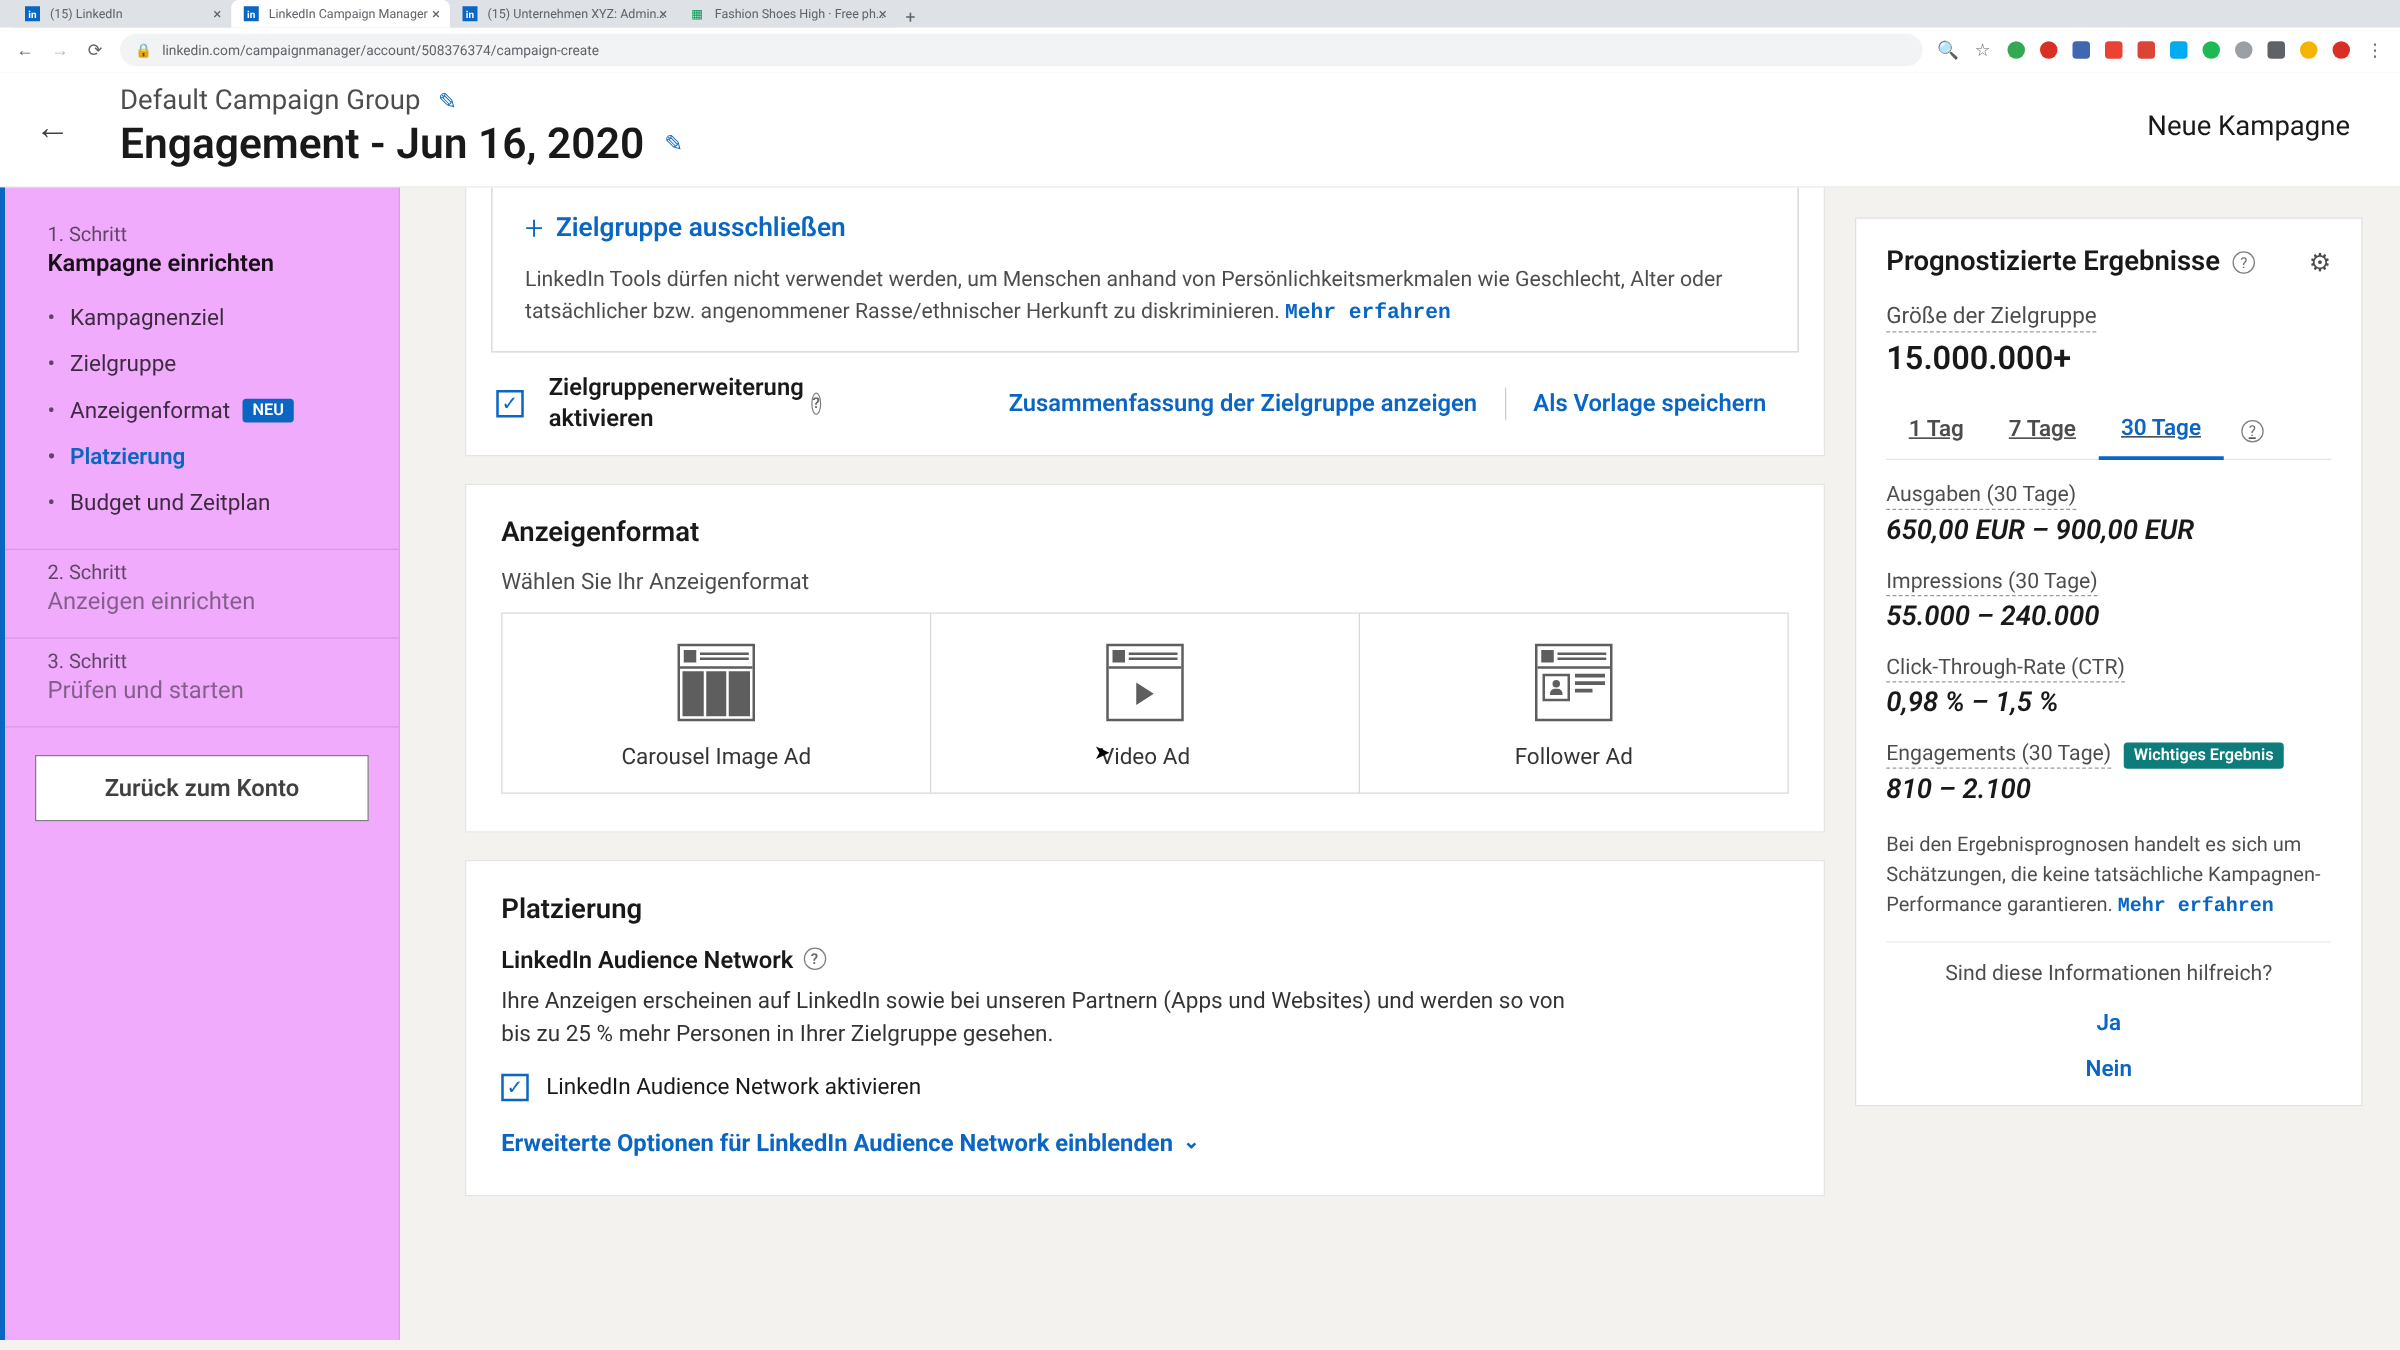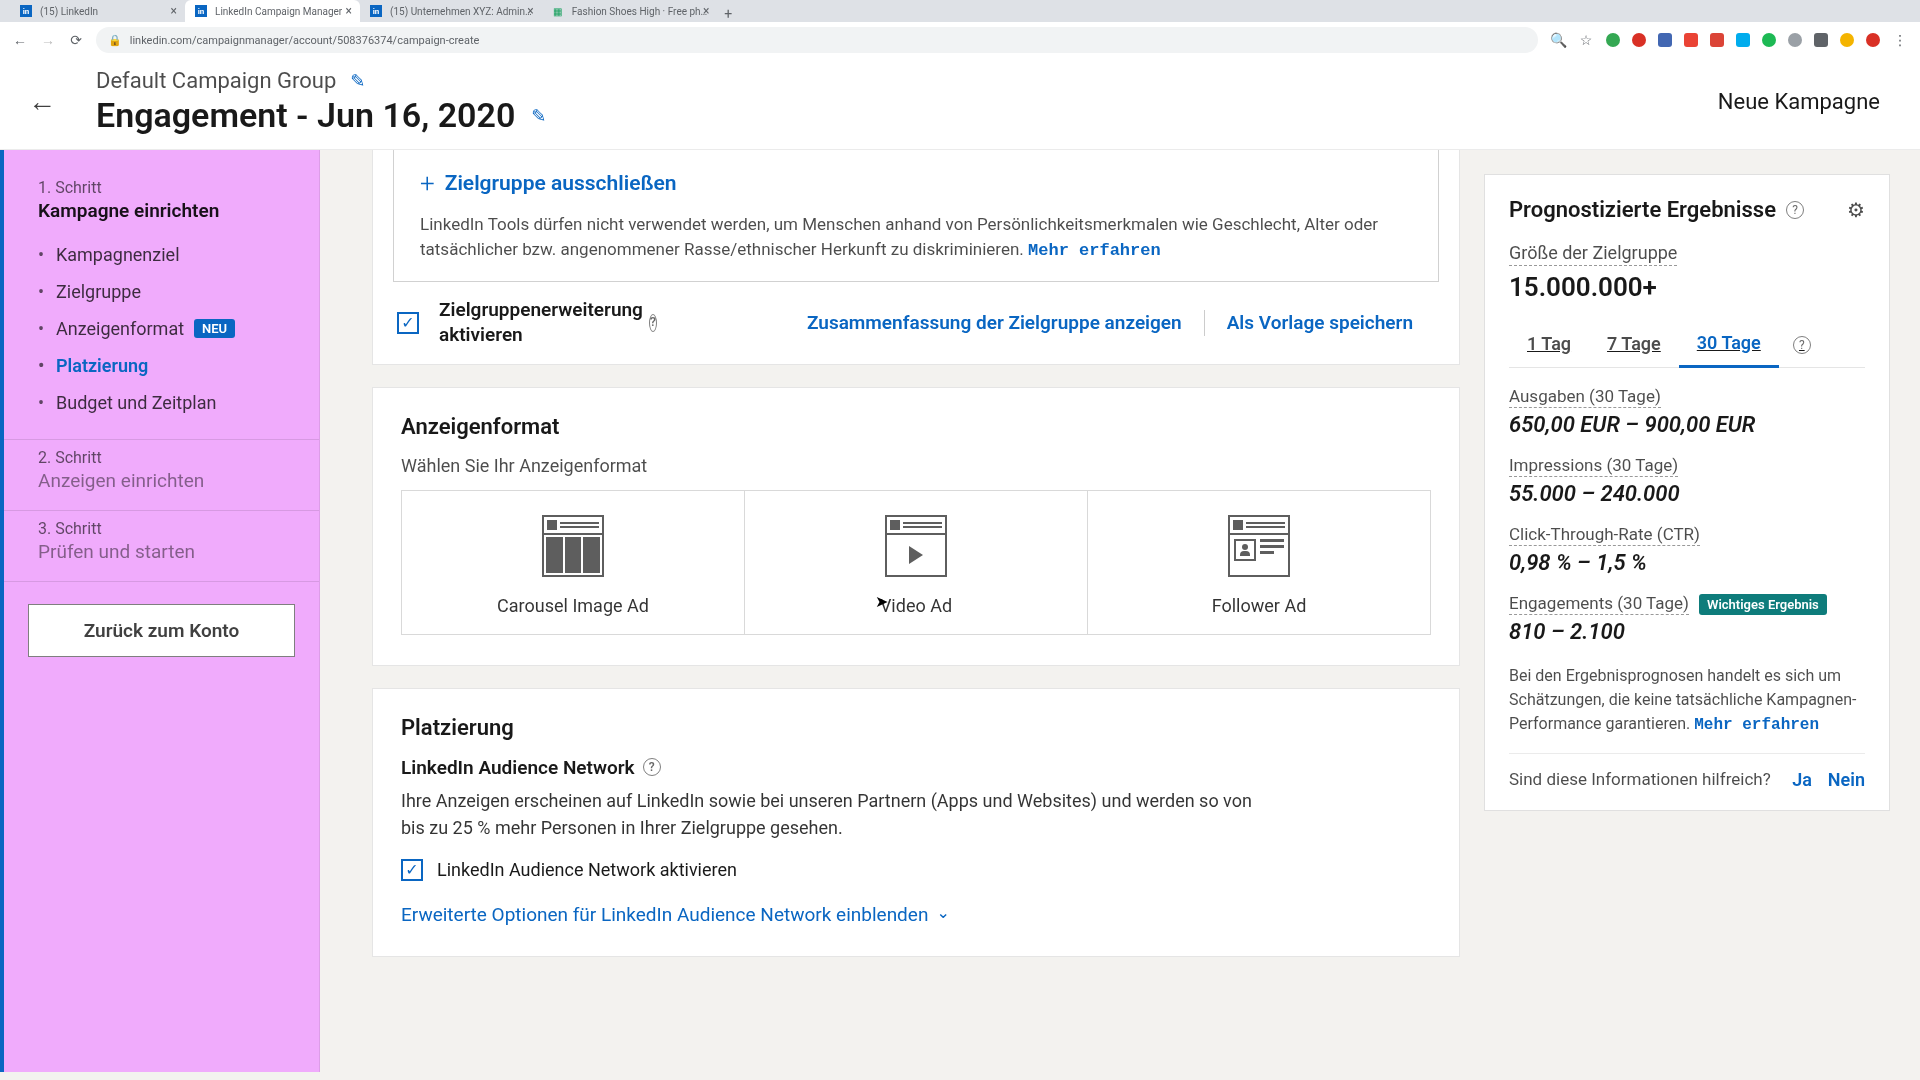--- a/index.html
+++ b/index.html
@@ -93,42 +93,42 @@
   .av { width: 22px; height: 22px; border: 2px solid #5e5e5e; display:flex; flex-direction:column; align-items:center; justify-content:center; gap:1px; }
   .av-head { width:6px; height:6px; border-radius:50%; background:#5e5e5e; }
   .av-body { width:10px; height:5px; border-radius:4px 4px 0 0; background:#5e5e5e; }
   .fl-lns { flex:1; display:flex; flex-direction:column; gap:3px; }
   .fl-lns > div { height: 3px; background: #5e5e5e; }
   
   .lan-title { font-size: 19px; font-weight: 600; display: flex; align-items: center; gap: 8px; margin-bottom: 8px; }
   .lan-desc { font-size: 18px; color: rgba(0,0,0,.8); line-height: 1.5; margin-bottom: 18px; max-width: 860px; }
   .lan-check-row { display: flex; align-items: center; gap: 14px; margin-bottom: 22px; }
   .lan-check-label { font-size: 18px; }
-  .expand-link { color: #0a66c2; font-size: 19px; font-weight: 400; display: flex; gap: 8px; cursor: pointer; }
+  .expand-link { color: #0a66c2; font-size: 19px; font-weight: 700; display: flex; gap: 8px; cursor: pointer; }
   .chevron { font-size: 16px; }
   
   
   .right-panel { width: 436px; padding: 24px 30px 0 0; }
   .forecast-card { background: #fff; border: 1px solid rgba(0,0,0,.12); padding: 22px 24px 18px; }
   .fc-head { display: flex; align-items: center; gap: 10px; margin-bottom: 20px; }
   .fc-title { font-size: 22px; font-weight: 600; }
   .gear { margin-left: auto; font-size: 20px; color: rgba(0,0,0,.7); cursor: pointer; }
   .audience-label { font-size: 18px; color: rgba(0,0,0,.7); border-bottom: 1px dashed rgba(0,0,0,.4); display: inline-block; padding-bottom: 2px; }
   .audience-size { font-size: 26px; font-weight: 600; margin-top: 6px; margin-bottom: 20px; }
   .day-tabs { display: flex; border-bottom: 1px solid rgba(0,0,0,.1); gap: 0; align-items: center; text-decoration: underline; }
   .day-tab { padding: 10px 18px 12px; font-size: 18px; color: rgba(0,0,0,.7); cursor: pointer; font-weight:600; }
   .day-tab.active { color: #0a66c2; border-bottom: 3px solid #0a66c2; margin-bottom: -1px; font-weight: 600; }
   .day-help { margin-left: 14px; }
   .metric { margin-top: 18px; }
   .metric-label { font-size: 17px; color: rgba(0,0,0,.7); border-bottom: 1px dashed rgba(0,0,0,.4); display: inline-block; padding-bottom: 1px; }
   .metric-value { font-size: 22px; font-weight: 600; font-style: italic; margin-top: 4px; }
   .metric-label-row { display:flex; align-items:center; gap:10px; }
   .key-badge { background: #0e7c7b; color:#fff; font-size:13px; font-weight:600; padding: 3px 8px; border-radius:3px; }
   .fc-footer { font-size: 16px; color: rgba(0,0,0,.7); line-height: 1.5; margin-top: 20px; }
-  .helpful-row { display: flex; align-items: center; margin-top: 16px; padding-top: 14px; border-top: 1px solid rgba(0,0,0,.08); gap: 16px; }
+  .helpful-row { display: flex; align-items: center; margin-top: 16px; padding-top: 14px; border-top: 1px solid rgba(0,0,0,.08); gap: 16px; flex-direction: column; }
   .helpful-q { font-size: 17px; color: rgba(0,0,0,.7); flex:1; line-height:1.4; }
   .yn { color: #0a66c2; font-size: 18px; font-weight: 600; cursor: pointer; }
   
   .cursor-fake { position: absolute; left: 875px; top: 592px; font-size: 16px; color: #000; pointer-events:none; }
 </style>
 </head>
 <body>
 
 <div class="browser-chrome">
   <div class="tab-strip">

